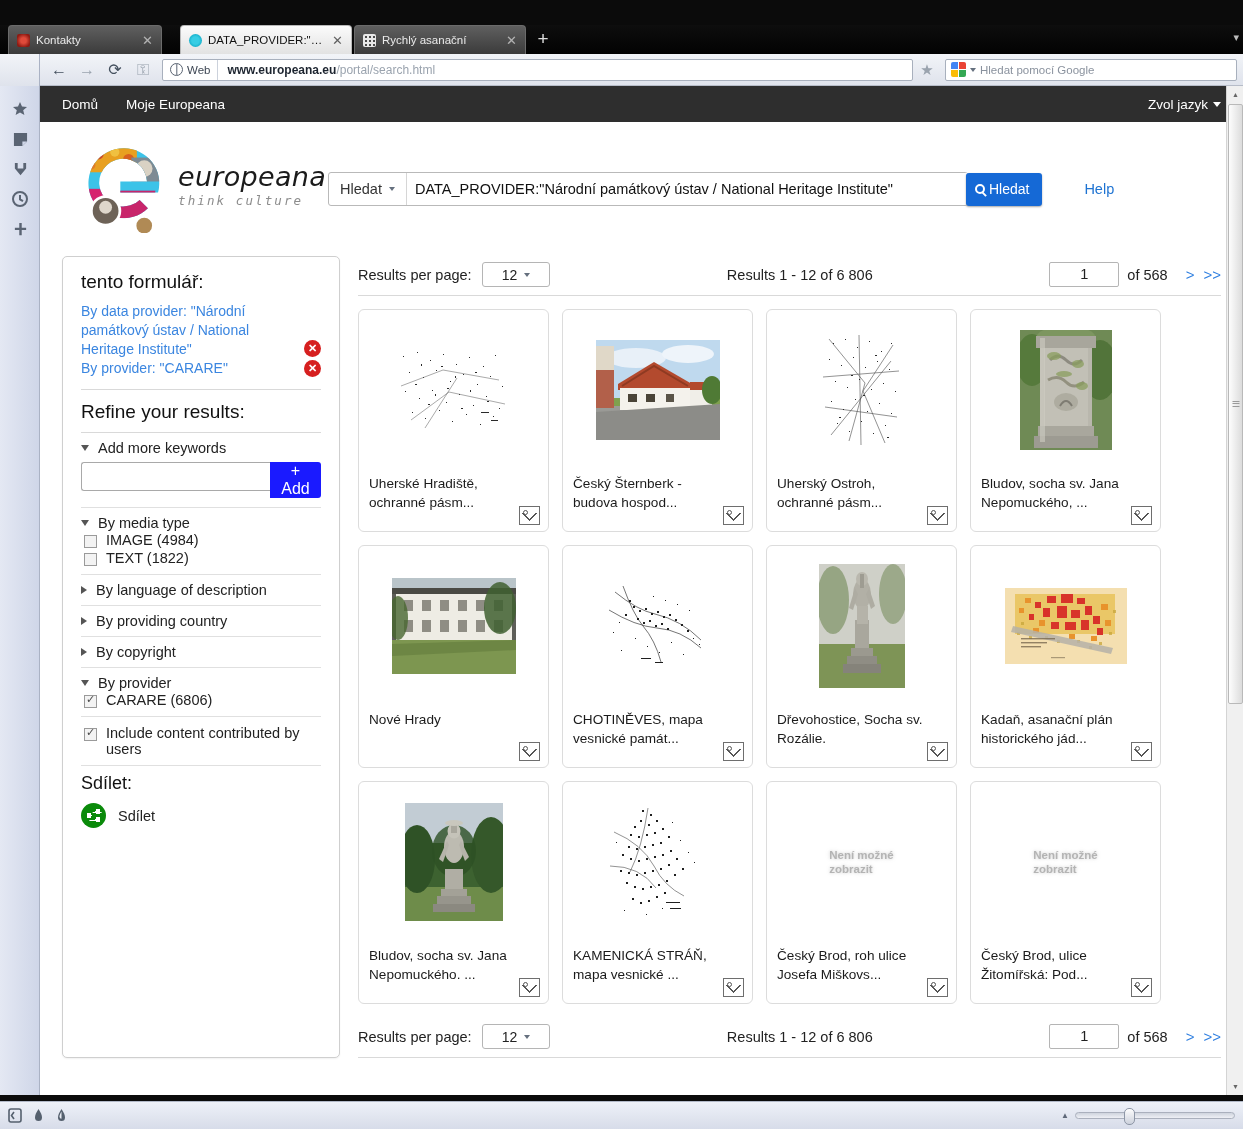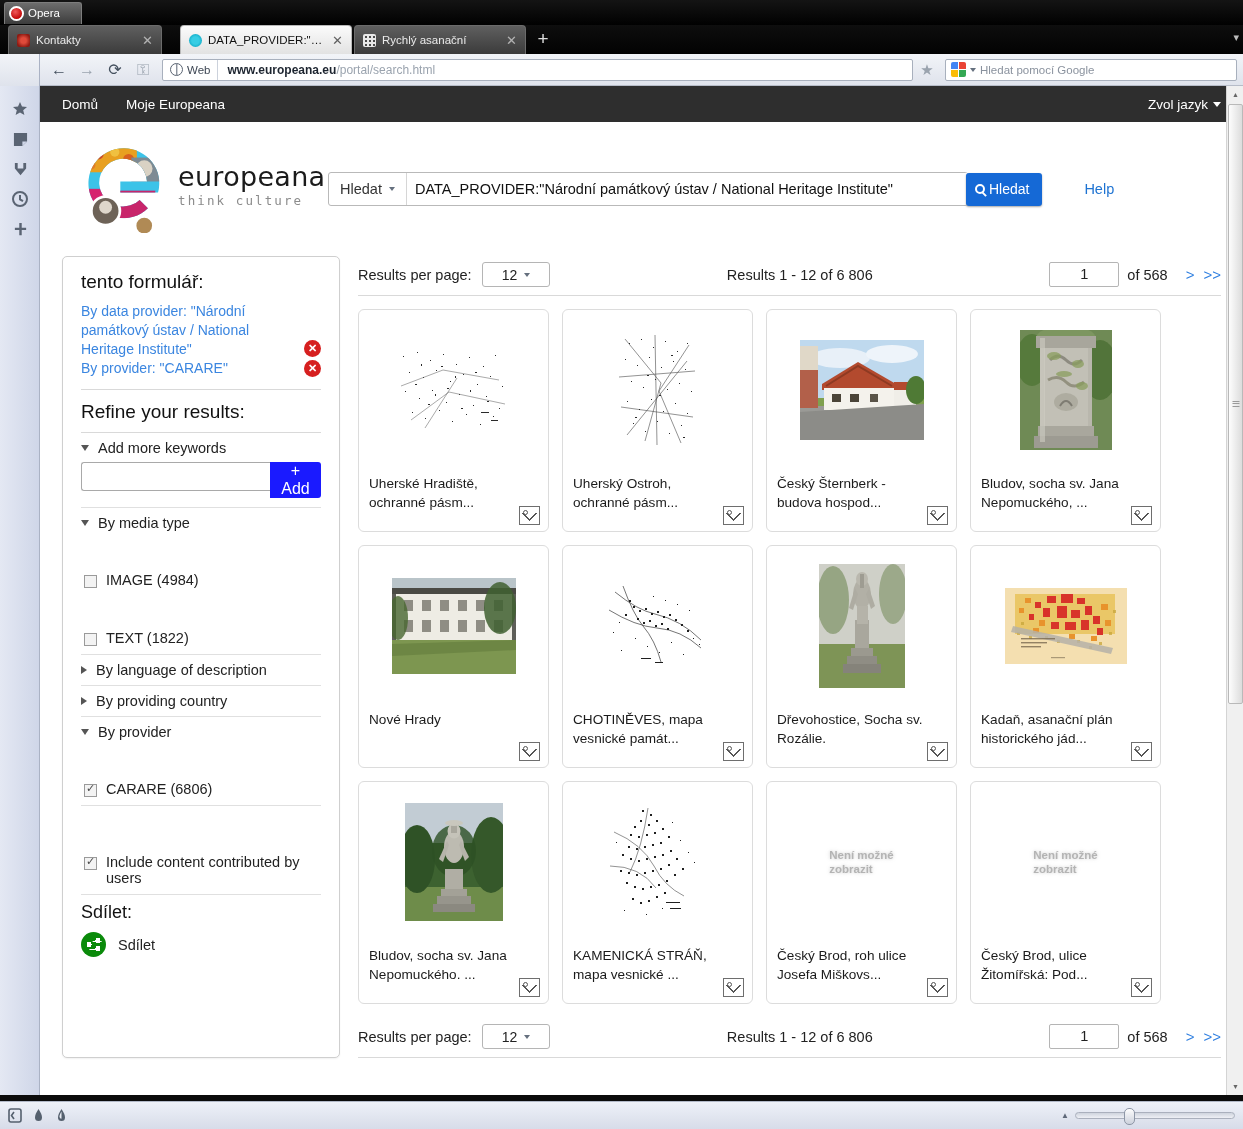--- a/index.html
+++ b/index.html
@@ -102,21 +102,21 @@
 
   
   .eu-top { height:36px; background:#2e2e2e; display:flex; align-items:center;
             padding:0 22px; color:#fff; }
   .eu-top a { color:#fff; font-size:13.5px; margin-right:28px; text-decoration:none; }
   .eu-lang { margin-left:auto; display:flex; align-items:center; gap:5px; font-size:13.5px; }
   .chev { width:0;height:0;border-left:4.5px solid transparent;border-right:4.5px solid transparent;
           border-top:5.5px solid currentColor; }
 
   .eu-head { height:134px; display:flex; align-items:center; padding:0 22px; position:relative; }
-  .logo { width:190px; height:100px; position:relative; margin-left:16px; flex:none; }
+  .logo { width:190px; height:100px; position:relative; margin-left:16px; flex:none;font-style:italic; }
   .logo-e { position:absolute; left:0; top:2px; width:92px; height:92px; }
   .logo-txt { position:absolute; left:100px; top:22px; }
   .logo-txt .w1 { font-size:27px; color:#1b1b1b; letter-spacing:.3px; font-family:"DejaVu Sans",sans-serif; }
   .logo-txt .w2 { font-size:12.5px; color:#8c8c8c; letter-spacing:2.1px; margin-top:1px;
                   font-family:"DejaVu Sans Mono",monospace; }
 
   .searchwrap { display:flex; align-items:center; margin-left:60px; }
   .sw-box { display:flex; align-items:center; height:34px; border:1px solid #b9b9b9; border-radius:3px;
             background:#fff; }
   .sw-sel { display:flex; align-items:center; gap:7px; padding:0 11px; height:32px;
@@ -146,21 +146,21 @@
   .hr { border-top:1px solid #d9d9d9; margin:11px 0; }
   .fc-h2 { font-size:19px; color:#111; }
   .fgroup { padding:7px 0; border-bottom:1px solid #e0e0e0; }
   .fgroup.nob { border-bottom:none; }
   .ftoggle { display:flex; align-items:center; gap:9px; font-size:14.5px; color:#222; }
   .tri-d { width:0;height:0;border-left:4.5px solid transparent;border-right:4.5px solid transparent;
            border-top:6px solid #555; }
   .tri-r { width:0;height:0;border-top:4.5px solid transparent;border-bottom:4.5px solid transparent;
            border-left:6px solid #555; }
   .fitem { display:flex; align-items:flex-start; gap:9px; font-size:14.5px; color:#222;
-           padding:1px 0 1px 3px;margin-top:40px; }
+           padding:1px 0 1px 3px; }
   .cb { width:13px; height:13px; border:1px solid #9a9a9a; background:#f3f3f3; flex:none;
         margin-top:3px; position:relative; }
   .cb.on:after { content:"✓"; position:absolute; left:1px; top:-3px; font-size:11px; color:#4a4a4a; }
   .addrow { display:flex; margin:6px 0 2px; }
   .addrow input { flex:1; height:29px; border:1px solid #a9a9a9; border-right:none;
                   border-radius:3px 0 0 3px; outline:none; padding:0 6px;
                   font-family:"Liberation Sans",sans-serif; font-size:13px; }
   .addbtn { background:#1a1aff; color:#fff; border:none; border-radius:0 3px 3px 0; padding:0 11px;
             font-size:16px; font-family:"Liberation Sans",sans-serif; }
   .share { display:flex; align-items:center; gap:12px; margin-top:9px; }
@@ -207,26 +207,20 @@
   .th { display:block; }
   .noimg { width:104px; height:74px; display:flex; align-items:center; justify-content:center;
            text-align:left; font-size:11.5px; font-weight:bold; line-height:14px;
            color:#b4b4b4; text-shadow:0 0 3px #d8d8d8, 0 0 6px #e6e6e6; }
 </style>
 </head>
 <body>
 
 <div id="window">
 
-  <div class="titlebar">
-    <div class="opera-btn">
-      <div class="opera-o"></div>
-      <span>Opera</span>
-    </div>
-  </div>
 
   <div class="tabbar">
     <div class="tab inactive" style="left:8px;width:154px;">
       <span class="tfav" style="background:radial-gradient(circle at 50% 50%,#e04a3a 30%,#8e1b13 75%);"></span>
       <span class="tlabel">Kontakty</span>
       <span class="tclose">✕</span>
     </div>
     <div class="tab active" style="left:180px;width:172px;">
       <span class="tfav" style="background:radial-gradient(circle at 50% 50%,#37cde4 40%,#0fa8c4 80%);border-radius:50%;"></span>
       <span class="tlabel">DATA_PROVIDER:"Nár...</span>
@@ -404,20 +398,26 @@
         <div class="fgroup">
           <div class="ftoggle">
             <span class="tri-r"></span>
             <span>By language of description</span>
           </div>
         </div>
         <div class="fgroup">
           <div class="ftoggle">
             <span class="tri-r"></span>
             <span>By providing country</span>
+          </div>
+        </div>
+        <div class="fgroup">
+          <div class="ftoggle">
+            <span class="tri-r"></span>
+            <span>By copyright</span>
           </div>
         </div>
 
         <div class="fgroup">
           <div class="ftoggle">
             <span class="tri-d"></span>
             <span>By provider</span>
           </div>
           <div class="fitem">
             <span class="cb on"></span>
@@ -516,20 +516,48 @@
               </svg>
             </div>
             <div class="card-cap">
               <span class="t">Uherské Hradiště, ochranné pásm...</span>
               <span class="mini"></span>
             </div>
           </div>
 
           <div class="card">
             <div class="card-img">
+              <svg class="th" width="124" height="100" viewBox="0 0 124 100">
+                <rect width="124" height="100" fill="#bfd9ee"></rect>
+                <ellipse cx="40" cy="18" rx="30" ry="10" fill="#e8f0f8"></ellipse>
+                <ellipse cx="92" cy="14" rx="26" ry="9" fill="#eef4fa"></ellipse>
+                <rect y="62" width="124" height="38" fill="#9a9a96"></rect>
+                <rect y="58" width="124" height="8" fill="#7fa04e"></rect>
+                <rect x="0" y="6" width="18" height="62" fill="#e0d8c8"></rect>
+                <rect x="0" y="30" width="18" height="38" fill="#b2604a"></rect>
+                <path d="M22 44 L58 22 L96 44 L96 50 L22 50Z" fill="#b34a2e"></path>
+                <path d="M26 46 L58 26 L92 46" fill="none" stroke="#8e3a22" stroke-width="2"></path>
+                <rect x="24" y="48" width="70" height="22" fill="#f4f2ec"></rect>
+                <rect x="94" y="42" width="22" height="10" fill="#b34a2e"></rect>
+                <rect x="94" y="50" width="22" height="18" fill="#f0eee8"></rect>
+                <rect x="32" y="54" width="9" height="8" fill="#4a4438"></rect>
+                <rect x="50" y="54" width="9" height="8" fill="#4a4438"></rect>
+                <rect x="70" y="54" width="8" height="8" fill="#5a5448"></rect>
+                <ellipse cx="116" cy="50" rx="10" ry="14" fill="#4f7a35"></ellipse>
+                <path d="M0 72 L124 64 L124 100 L0 100Z" fill="#8c8c88"></path>
+              </svg>
+            </div>
+            <div class="card-cap">
+              <span class="t">Český Šternberk - budova hospod...</span>
+              <span class="mini"></span>
+            </div>
+          </div>
+
+          <div class="card">
+            <div class="card-img">
               <svg class="th" width="86" height="118" viewBox="0 0 86 118">
                 <rect width="86" height="118" fill="#fff"></rect>
                 <g stroke="#4a4a4a" stroke-width=".6" fill="none">
                   <path d="M10 8 L46 52 L30 110"></path>
                     <path d="M74 14 L44 60 L66 112"></path>
                   <path d="M4 46 L80 40"></path>
                     <path d="M6 76 L78 86"></path>
                     <path d="M40 4 L42 114"></path>
                   <path d="M12 104 L72 30"></path>
                 </g>
@@ -566,48 +594,20 @@
                   <rect x="32" y="44" width="2" height="1"></rect>
                     <rect x="44" y="64" width="2" height="1"></rect>
                     <rect x="20" y="86" width="2" height="1"></rect>
                   <rect x="56" y="24" width="2" height="1"></rect>
                     <rect x="68" y="106" width="2" height="1"></rect>
                 </g>
               </svg>
             </div>
             <div class="card-cap">
               <span class="t">Uherský Ostroh, ochranné pásm...</span>
-              <span class="mini"></span>
-            </div>
-          </div>
-
-          <div class="card">
-            <div class="card-img">
-              <svg class="th" width="124" height="100" viewBox="0 0 124 100">
-                <rect width="124" height="100" fill="#bfd9ee"></rect>
-                <ellipse cx="40" cy="18" rx="30" ry="10" fill="#e8f0f8"></ellipse>
-                <ellipse cx="92" cy="14" rx="26" ry="9" fill="#eef4fa"></ellipse>
-                <rect y="62" width="124" height="38" fill="#9a9a96"></rect>
-                <rect y="58" width="124" height="8" fill="#7fa04e"></rect>
-                <rect x="0" y="6" width="18" height="62" fill="#e0d8c8"></rect>
-                <rect x="0" y="30" width="18" height="38" fill="#b2604a"></rect>
-                <path d="M22 44 L58 22 L96 44 L96 50 L22 50Z" fill="#b34a2e"></path>
-                <path d="M26 46 L58 26 L92 46" fill="none" stroke="#8e3a22" stroke-width="2"></path>
-                <rect x="24" y="48" width="70" height="22" fill="#f4f2ec"></rect>
-                <rect x="94" y="42" width="22" height="10" fill="#b34a2e"></rect>
-                <rect x="94" y="50" width="22" height="18" fill="#f0eee8"></rect>
-                <rect x="32" y="54" width="9" height="8" fill="#4a4438"></rect>
-                <rect x="50" y="54" width="9" height="8" fill="#4a4438"></rect>
-                <rect x="70" y="54" width="8" height="8" fill="#5a5448"></rect>
-                <ellipse cx="116" cy="50" rx="10" ry="14" fill="#4f7a35"></ellipse>
-                <path d="M0 72 L124 64 L124 100 L0 100Z" fill="#8c8c88"></path>
-              </svg>
-            </div>
-            <div class="card-cap">
-              <span class="t">Český Šternberk - budova hospod...</span>
               <span class="mini"></span>
             </div>
           </div>
 
           <div class="card">
             <div class="card-img">
               <svg class="th" width="92" height="120" viewBox="0 0 92 120">
                 <rect width="92" height="120" fill="#6f8a55"></rect>
                 <ellipse cx="12" cy="30" rx="16" ry="26" fill="#567a3c"></ellipse>
                 <ellipse cx="80" cy="40" rx="18" ry="30" fill="#52743a"></ellipse>

